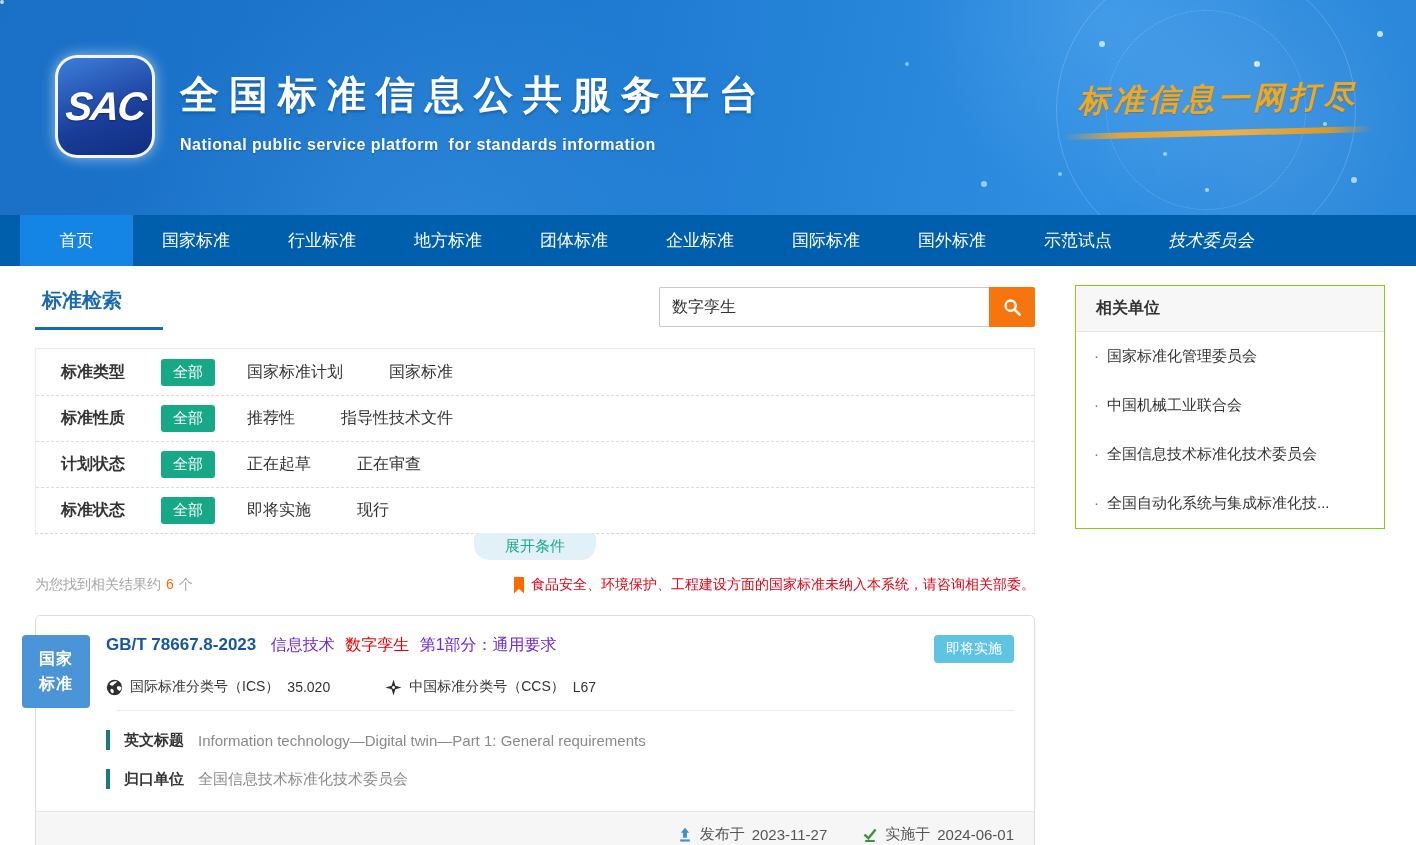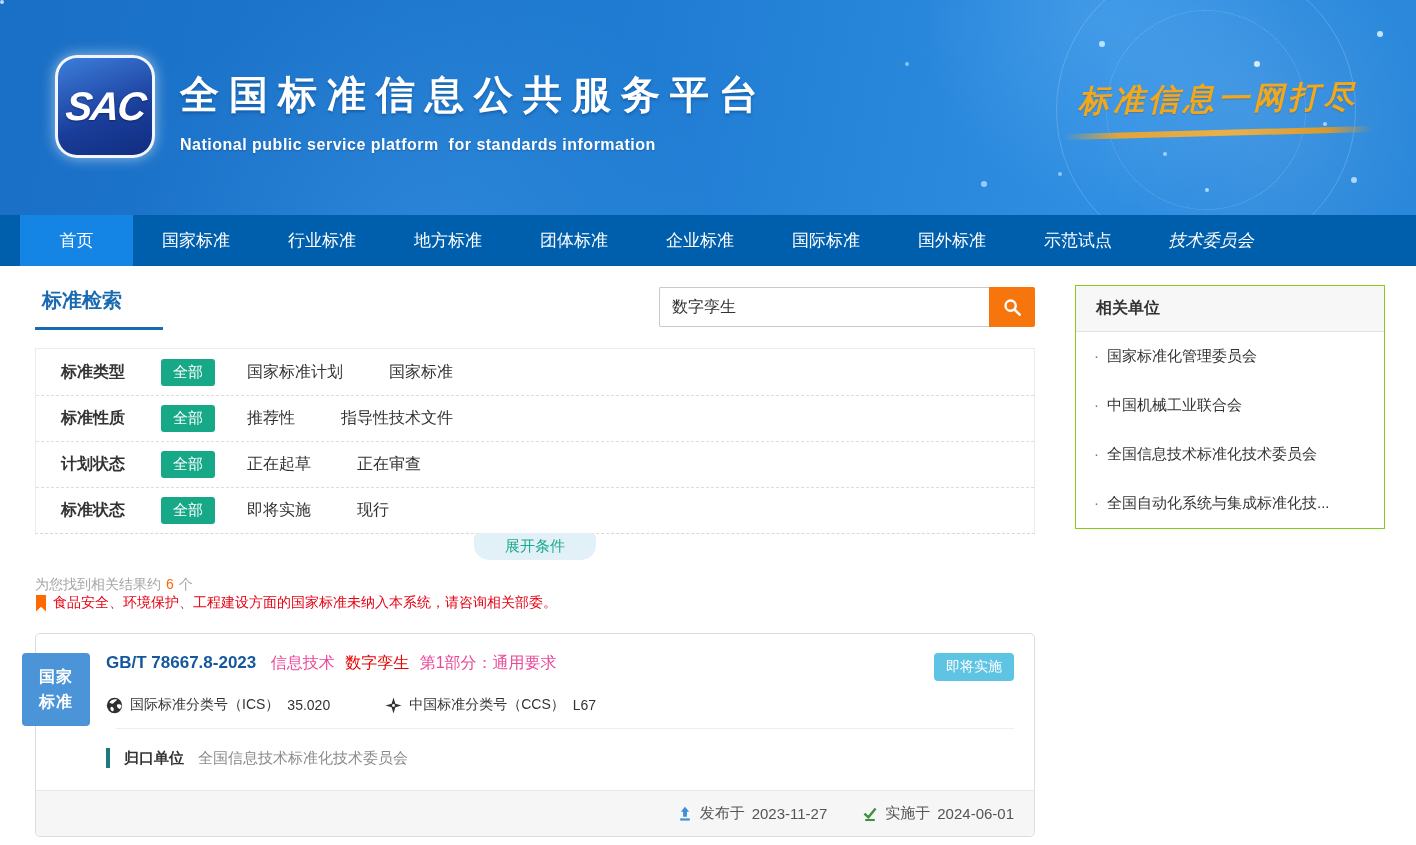--- a/index.html
+++ b/index.html
@@ -76,39 +76,39 @@
   .filter-label { font-size:16px; font-weight:bold; color:#333; width:100px; }
   .all-btn { background:#17a888; color:#fff; font-size:15px; border:none; border-radius:3px;
     padding:4px 12px; margin-right:32px; cursor:pointer; }
   .filter-opt { font-size:16px; color:#333; margin-right:46px; cursor:pointer; }
 
   .expand-pill { position:relative; margin:-1px auto 16px; width:122px; height:27px;
     background:#e2f0f8; color:#1aab8e; font-size:15px; text-align:center; line-height:26px;
     border-radius:5px 5px 15px 15px; cursor:pointer; }
 
   
-  .summary-row { margin-top:13px; display:flex; justify-content:space-between; align-items:flex-start;flex-direction:column; }
+  .summary-row { margin-top:13px; display:flex; justify-content:space-between; align-items:flex-start; }
   .summary-text { color:#a6a6a6; font-size:14px; }
   .summary-count { color:#ff6600; margin:0 5px; }
   .notice { display:flex; align-items:center; }
   .notice-icon { margin-right:6px; display:inline-flex; }
   .notice-text { color:#e60012; font-size:14px; }
 
   
   .result-card { position:relative; margin-top:21px; border:1px solid #ddd; border-radius:5px;
     background:#fff; }
   .card-badge { position:absolute; left:-14px; top:19px; width:68px; height:73px;
     background:#4b94d8; border-radius:4px; color:#fff; font-size:16px; font-weight:bold;
     display:flex; flex-direction:column; align-items:center; justify-content:center;
     line-height:1.55; letter-spacing:1px; }
   .card-body { padding:19px 20px 0 70px; }
   .title-row { display:flex; justify-content:space-between; align-items:flex-start; }
   .std-title { font-size:16px; cursor:pointer; }
   .std-code { color:#15579e; font-size:17px; font-weight:bold; margin-right:10px; }
-  .t-blue { color:#ec4899; }
+  .t-blue { color:#6d28d9; }
   .t-red { color:#e60000; margin:0 6px; }
   .status-badge { background:#5fc4e4; color:#fff; font-size:14px; padding:5px 12px;
     border-radius:4px; white-space:nowrap; }
   .meta-row { margin-top:15px; display:flex; align-items:center; font-size:14px; color:#333; }
   .meta-icon { display:inline-flex; margin-right:7px; }
   .meta-val { margin-left:8px; }
   .meta-group { display:flex; align-items:center; margin-right:55px; }
   .card-divider { margin:14px 0 0 10px; border-bottom:1px solid #eee; }
   .detail-row { margin-top:19px; display:flex; align-items:center; }
   .teal-bar { width:4px; height:20px; background:#1b7a80; margin-right:14px; }
@@ -259,20 +259,25 @@
                 <circle cx="10" cy="10" r="1.7" fill="#fff"></circle>
               </svg>
             </span>
             <span>中国标准分类号（CCS）</span>
             <span class="meta-val">L67</span>
           </span>
         </div>
         <div class="card-divider"></div>
         <div class="detail-row">
           <span class="teal-bar"></span>
+          <span class="detail-label">英文标题</span>
+          <span class="detail-value">Information technology—Digital twin—Part 1: General requirements</span>
+        </div>
+        <div class="detail-row">
+          <span class="teal-bar"></span>
           <span class="detail-label">归口单位</span>
           <span class="detail-value">全国信息技术标准化技术委员会</span>
         </div>
       </div>
       <div class="card-footer">
         <span class="date-group">
           <span style="display:inline-flex;">
             <svg width="16" height="16" viewBox="0 0 20 20">
               <path d="M10 1 L15.2 7.2 H12.4 V13.5 H7.6 V7.2 H4.8 Z" fill="#3e8fd6"></path>
               <path d="M4 15.5 H16 V18.2 H4 Z" fill="#3e8fd6"></path>

